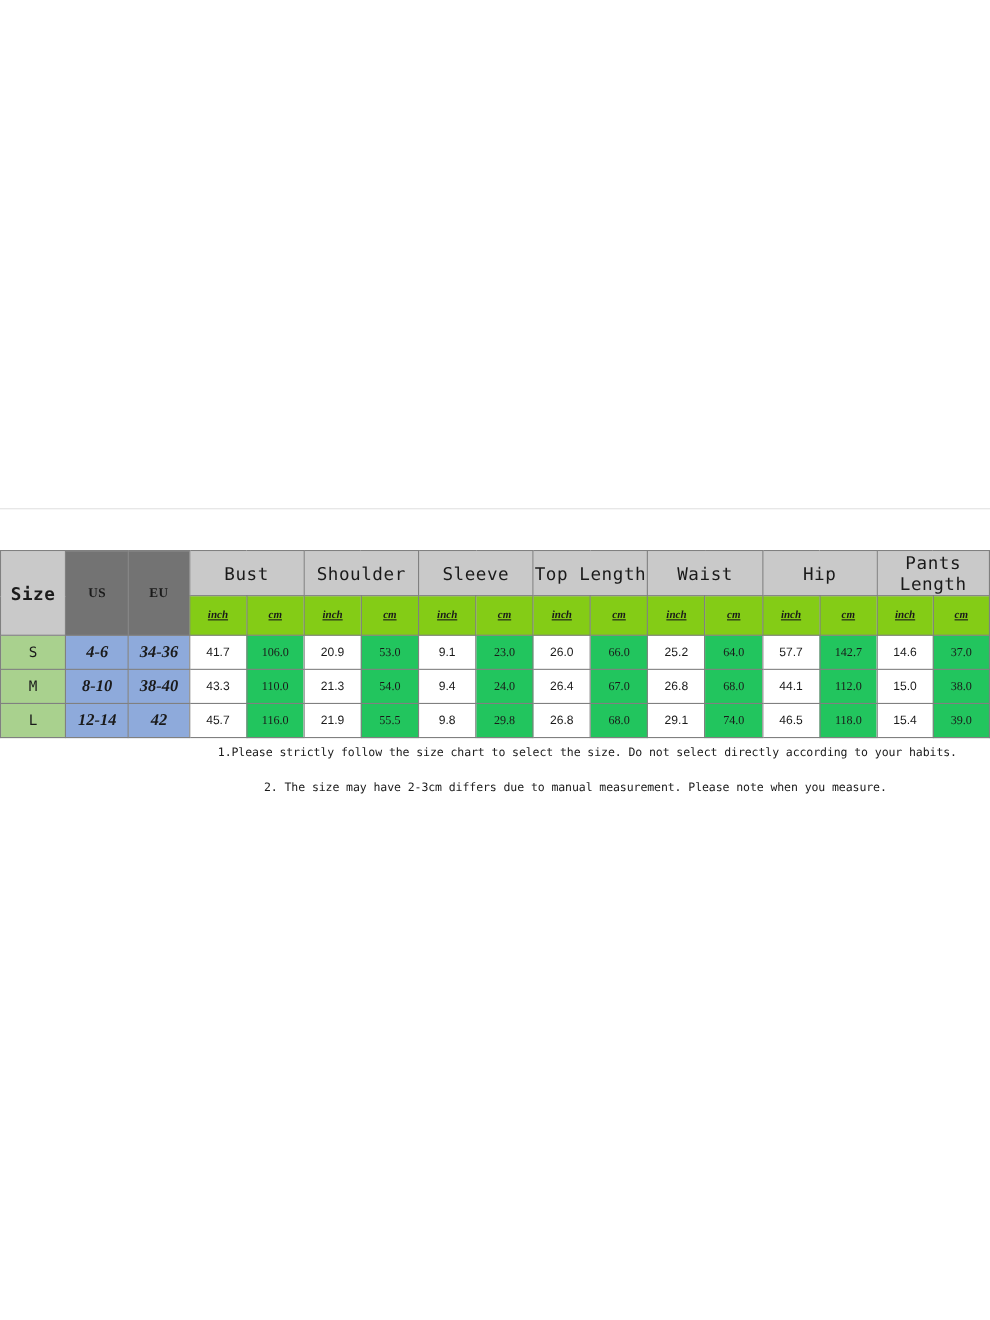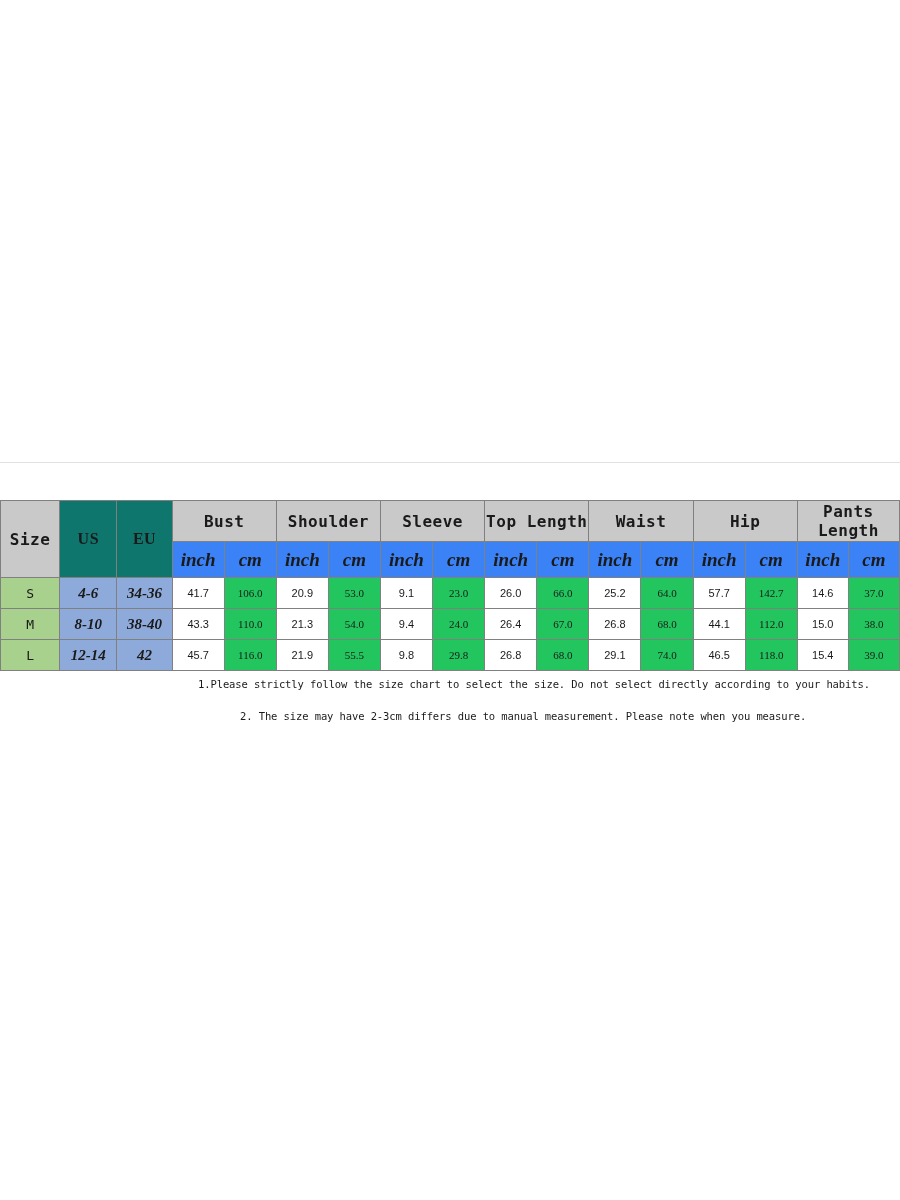--- a/index.html
+++ b/index.html
@@ -46,41 +46,42 @@
     padding: 0;
     color: #1a1a1a;
   }
 
   
   .hd {
     background: #c9c9c9;
     font-family: "DejaVu Sans Mono", "Liberation Mono", monospace;
     font-size: 16px;
     letter-spacing: 0.5px;
-    font-weight: 700;
+    font-weight: 400;
     height: 40px;
   }
   .hd-tall {
     background: #c9c9c9;
     font-family: "DejaVu Sans Mono", "Liberation Mono", monospace;
     font-size: 16px;
     letter-spacing: 0.5px;
     height: 75px;
   }
   .hd-unit {
-    background: #3b82f6;
+    background: #84cc16;
     font-family: "Liberation Serif", serif;
     font-style: italic;
-    font-size: 19px;
+    font-size: 10px;
     height: 35px;
+    text-decoration: underline;
   }
   .hd-serif {
-    background: #0f766e;
-    font-family: "Liberation Serif", serif;
-    font-size: 16px;
+    background: #737373;
+    font-family: "Liberation Serif", serif;
+    font-size: 12px;
     letter-spacing: 0.5px;
     height: 75px;
   }
 
   
   tr.data-row { height: 31px; }
 
   .c-size {
     background: #a9d18e;
     font-family: "DejaVu Sans Mono", "Liberation Mono", monospace;

